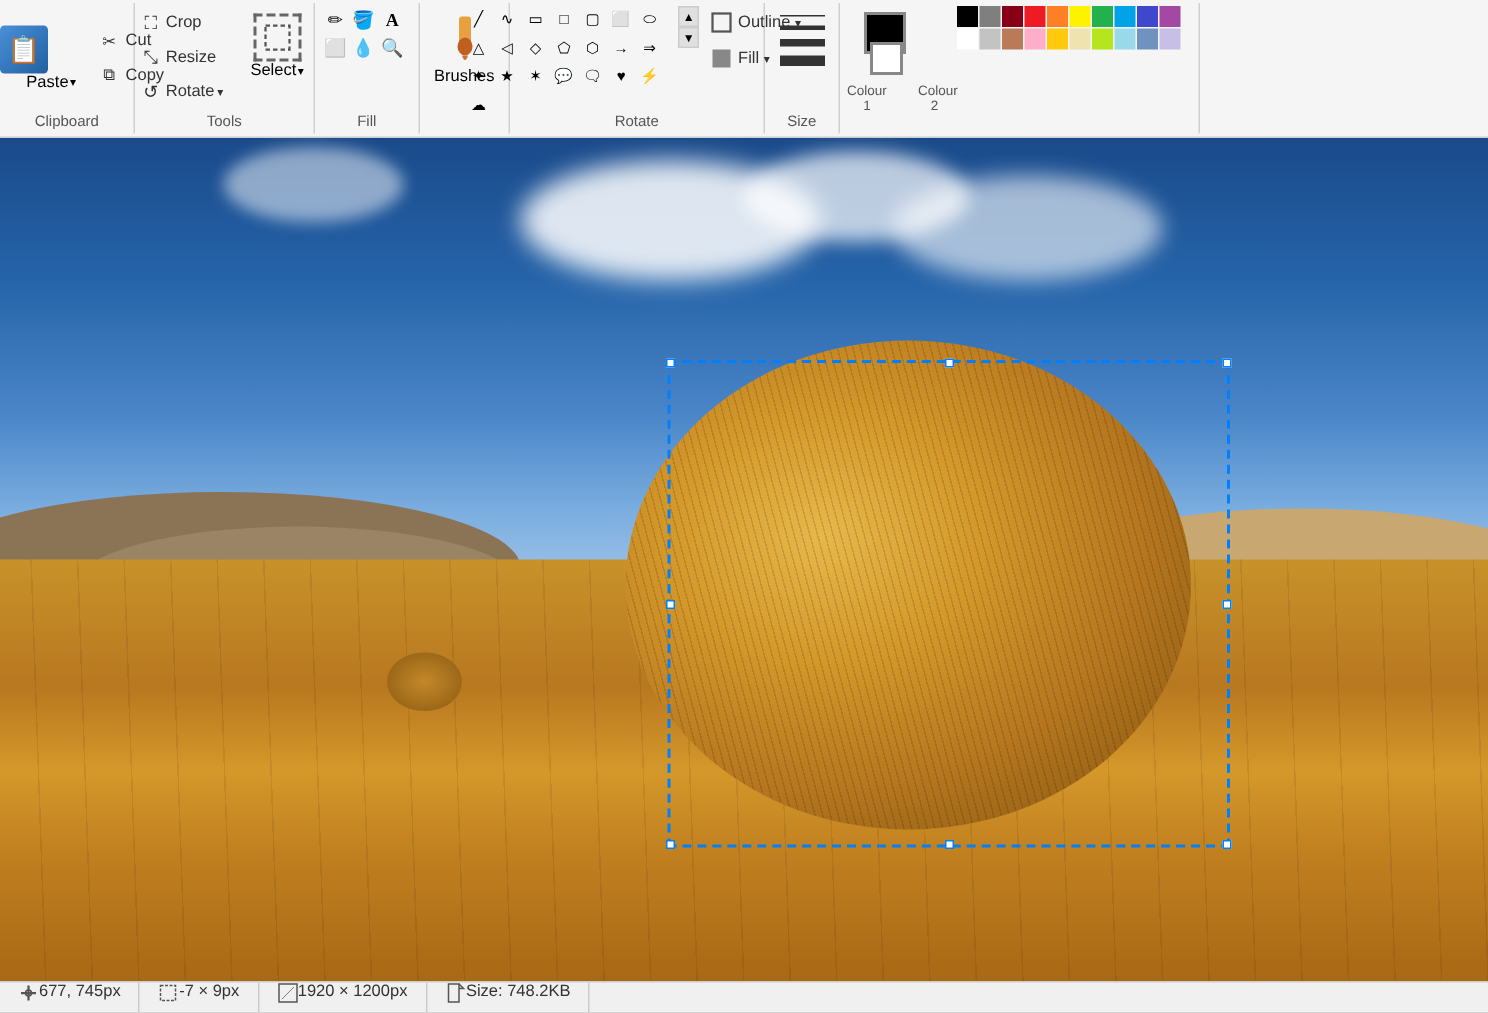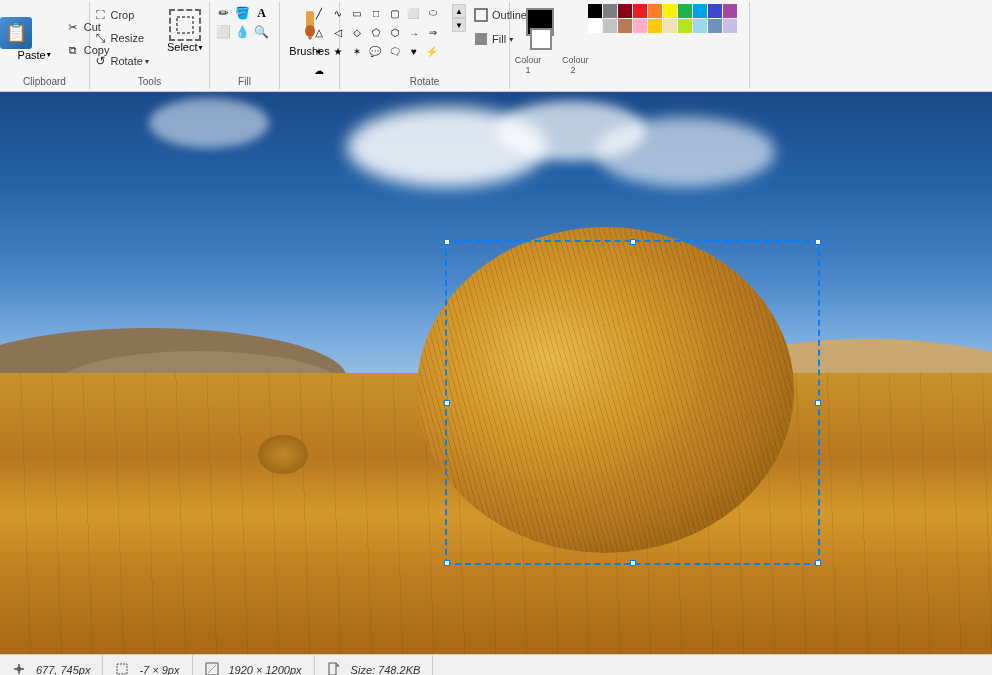--- a/index.html
+++ b/index.html
@@ -80,21 +80,21 @@
 
     
     .small-bale { position: absolute; bottom: 32%; left: 26%; width: 5%; height: 7%; background: radial-gradient(ellipse, #c4882a 0%, #8b5a10 100%); border-radius: 50%; }
 
     
     .selection-marquee { position: absolute; border: 2px dashed #0080ff; pointer-events: none; }
     .selection-handle { position: absolute; width: 6px; height: 6px; background: #fff; border: 1px solid #0080ff; }
 
     
     .status-bar { background: #f0f0f0; border-top: 1px solid #ccc; height: 22px; display: flex; align-items: center; padding: 0 8px; gap: 0; font-size: 11px; color: #333; }
-    .status-item { display: flex; align-items: flex-end; gap: 10px; padding: 0 12px; border-right: 1px solid #ccc; height: 100%; font-style: italic; }
+    .status-item { display: flex; align-items: flex-start; gap: 0; padding: 0 12px; border-right: 1px solid #ccc; height: 100%; }
     .status-item:first-child { padding-left: 4px; }
 
     
     .img-btn { display: flex; align-items: center; gap: 2px; padding: 2px 4px; cursor: pointer; border: 1px solid transparent; border-radius: 2px; font-size: 11px; color: #333; white-space: nowrap; }
     .img-btn-icon { width: 16px; height: 16px; display: inline-flex; align-items: center; justify-content: center; font-size: 12px; }
 
     .ribbon-col { display: flex; flex-direction: column; gap: 1px; padding-bottom: 14px; }
 
     
     .shapes-nav { display: flex; flex-direction: column; justify-content: space-between; padding-bottom: 14px; }
@@ -236,20 +236,31 @@
               <rect x="2" y="2" width="12" height="12" fill="#888"></rect>
             </svg>
           <span>Fill</span>
           <span style="font-size:8px;">▾</span>
         </div>
       </div>
     </div>
     <span class="ribbon-group-label">Rotate</span>
   </div>
 
+  <div class="ribbon-group size-group" style="width:50px;">
+    <div class="ribbon-content" style="flex-direction:column; align-items:center; padding-bottom:14px;">
+      <div class="size-lines">
+        <div class="size-line" style="height:1px;"></div>
+        <div class="size-line size-line-2"></div>
+        <div class="size-line size-line-3"></div>
+        <div class="size-line" style="height:7px;"></div>
+      </div>
+    </div>
+    <span class="ribbon-group-label">Size</span>
+  </div>
 
   <div class="colours-section" style="width:240px;">
     <div style="display:flex; align-items:flex-start; gap:4px; flex:1; padding-bottom:14px;">
 
       <div style="display:flex;flex-direction:column;align-items:center;gap:1px;">
         <div style="position:relative;width:46px;height:44px;margin:4px 2px 0 2px;">
           <div class="colour-box-1" style="width:28px;height:28px;background:#000;border:2px solid #888;position:absolute;top:0;left:0;"></div>
           <div class="colour-box-2" style="width:22px;height:22px;background:#fff;border:2px solid #888;position:absolute;top:12px;left:14px;"></div>
         </div>
         <div style="display:flex;gap:20px;margin-top:2px;">

